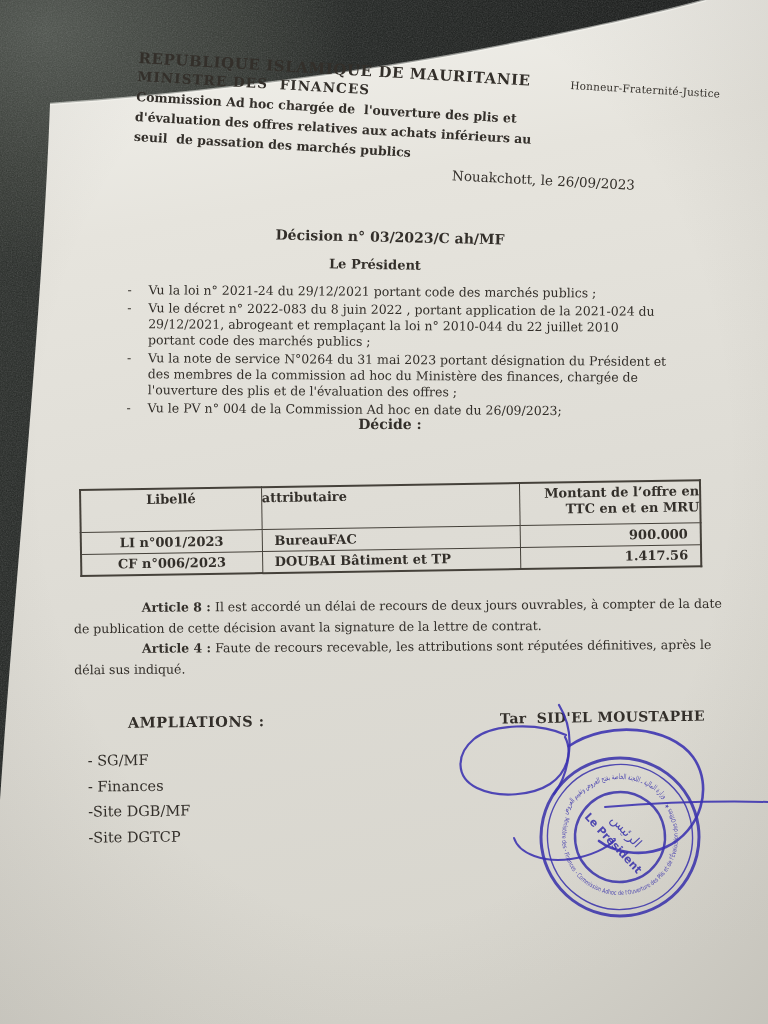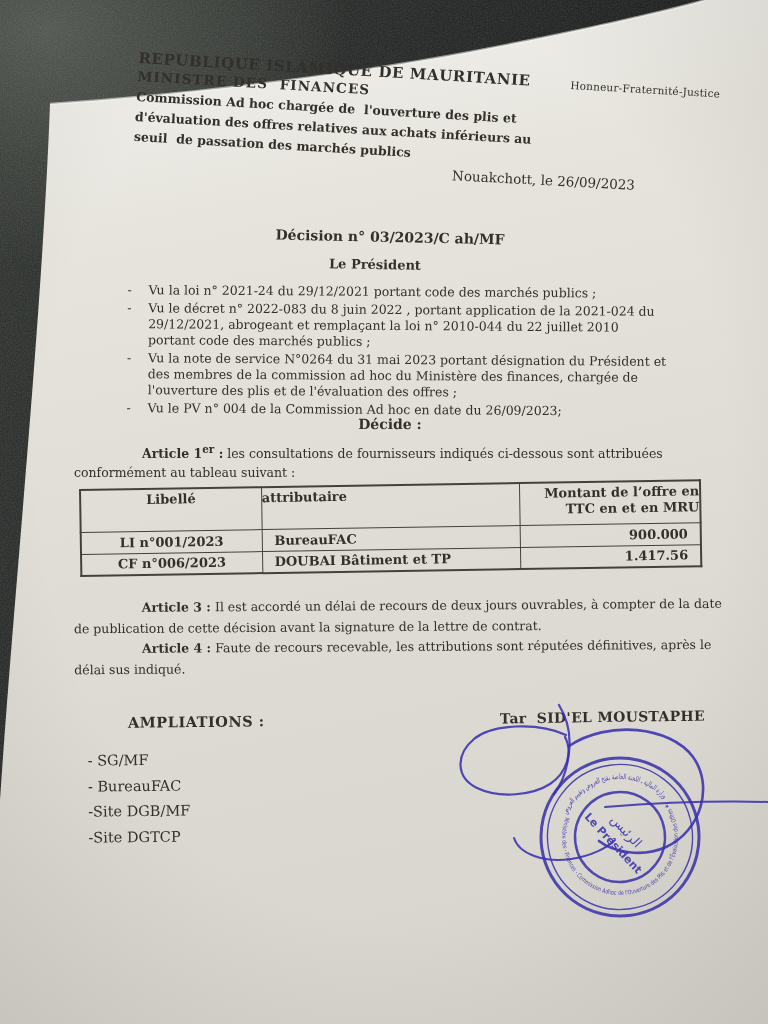--- a/index.html
+++ b/index.html
@@ -129,21 +129,20 @@
       <span class="rtext">Vu la note de service N°0264  du 31 mai 2023 portant désignation du Président et des membres de la commission ad hoc du Ministère des finances, chargée de l'ouverture des plis et de l'évaluation des offres  ;</span>
     </div>
     <div class="recital">
       <span class="dash">-</span>
       <span class="rtext">Vu le PV n° 004 de la Commission  Ad hoc  en date du 26/09/2023;</span>
     </div>
   </div>
 
   <div class="abs sec-decide">Décide :</div>
 
-  <div class="abs sec-a1 para"><b><span>Article 1</span><sup>er</sup><span> :</span></b><span> les consultations de fournisseurs indiqués ci-dessous sont attribuées conformément au tableau suivant :</span></div>
 
   <div class="abs sec-table">
     <table>
       <tbody>
           <tr>
         <th class="c-lib">Libellé</th>
         <th class="c-att">attributaire</th>
         <th class="c-mon">Montant de l’offre  en TTC en et en MRU</th>
       </tr>
       <tr>
@@ -154,28 +153,28 @@
       <tr>
         <td class="c-lib">CF n°006/2023</td>
         <td class="c-att">DOUBAI Bâtiment et TP</td>
         <td class="c-mon">1.417.56</td>
       </tr>
     </tbody>
       </table>
   </div>
 
   <div class="abs sec-a23">
-    <p class="para"><b>Article 3 :</b> <span>Il est accordé un délai de recours de deux jours ouvrables, à compter de la date de publication de cette décision avant la signature de la lettre de contrat.</span></p>
+    <p class="para"><b>Article 8 :</b> <span>Il est accordé un délai de recours de deux jours ouvrables, à compter de la date de publication de cette décision avant la signature de la lettre de contrat.</span></p>
     <p class="para"><b>Article 4 :</b> <span>Faute de recours recevable, les attributions sont réputées définitives, après le délai sus indiqué.</span></p>
   </div>
 
   <div class="abs sec-ampl-title">AMPLIATIONS :</div>
   <div class="abs sec-ampl-list">
     <div>- SG/MF</div>
-    <div>- BureauFAC</div>
+    <div>- Finances</div>
     <div>-Site DGB/MF</div>
     <div>-Site DGTCP</div>
   </div>
 
   <div class="abs sec-signer">Tar  SID'EL MOUSTAPHE</div>
 
   <svg class="abs stamp" viewBox="0 0 168 168">
     <g transform="rotate(-8 84 84)" opacity="0.88">
       <circle class="ring" cx="84" cy="84" r="79" stroke-width="3"></circle>
       <circle class="ring" cx="84" cy="84" r="72.5" stroke-width="1.4"></circle>

